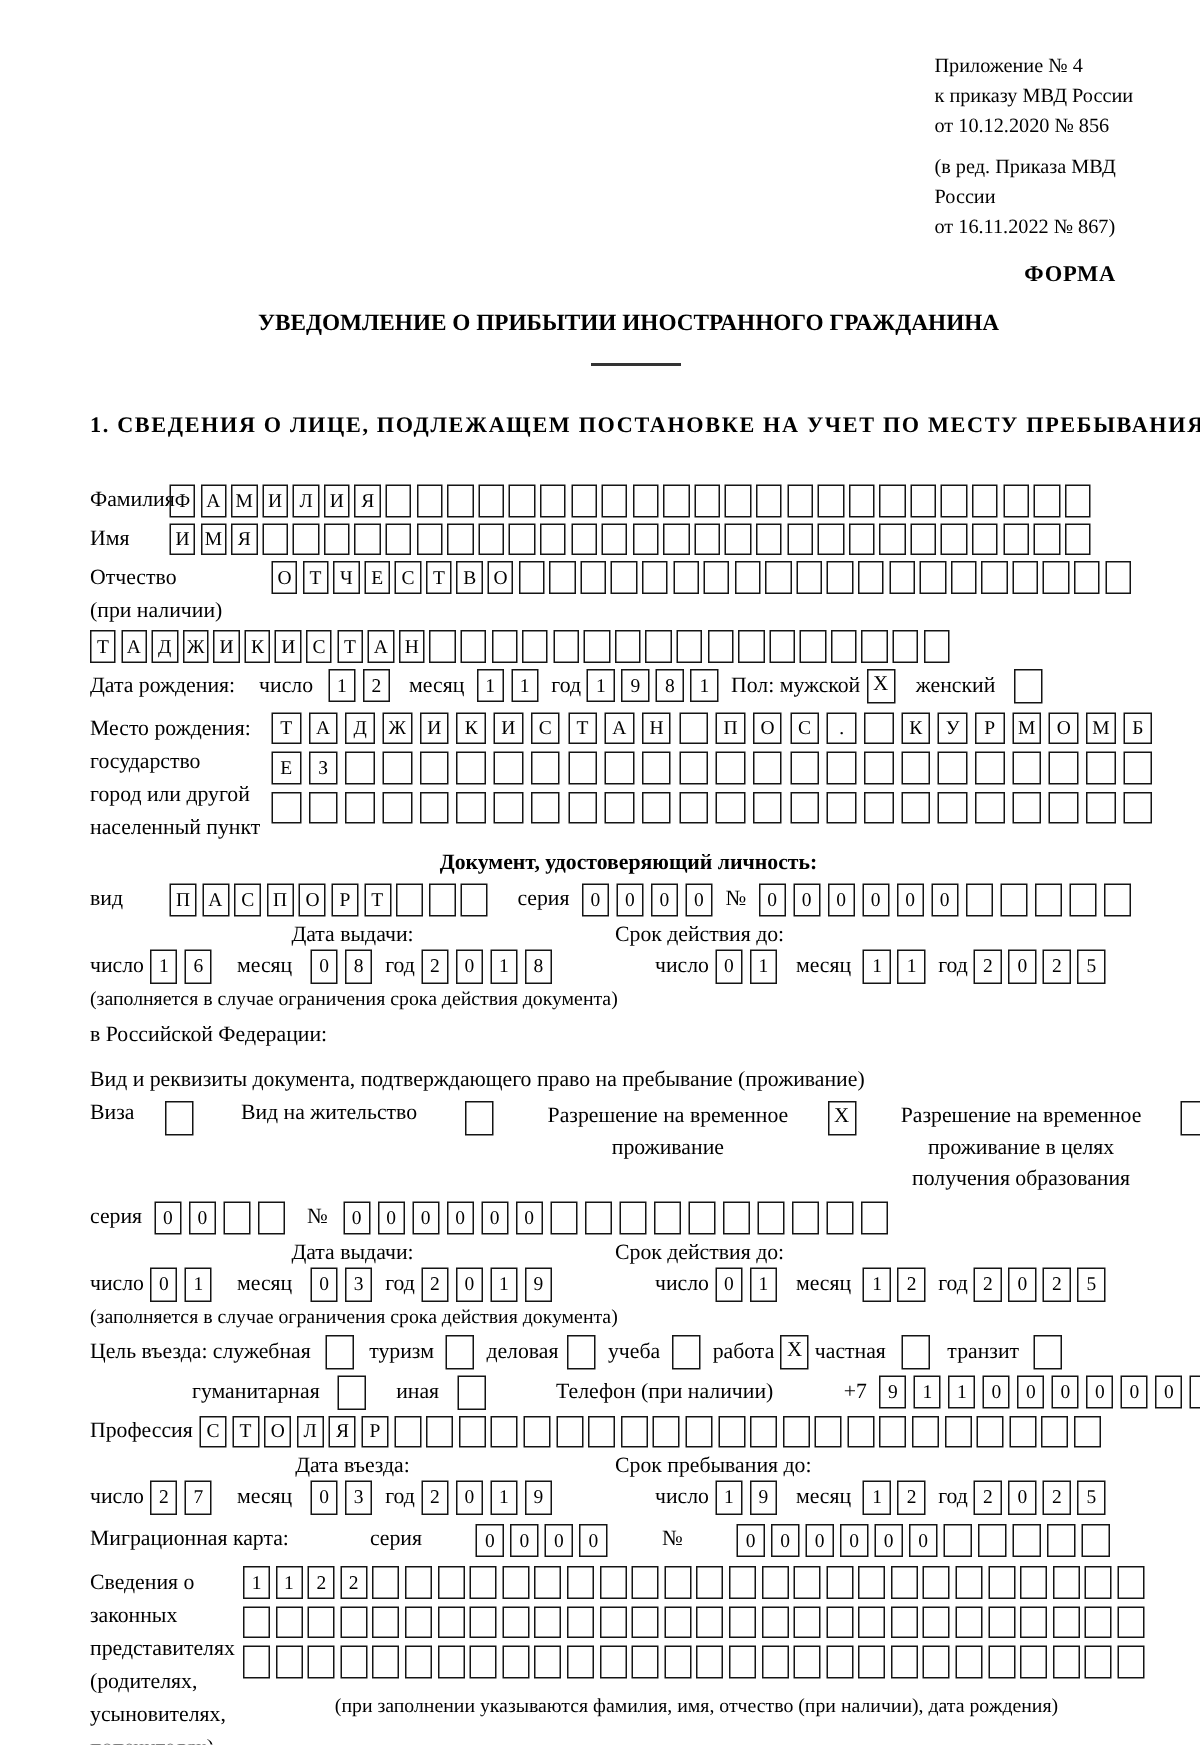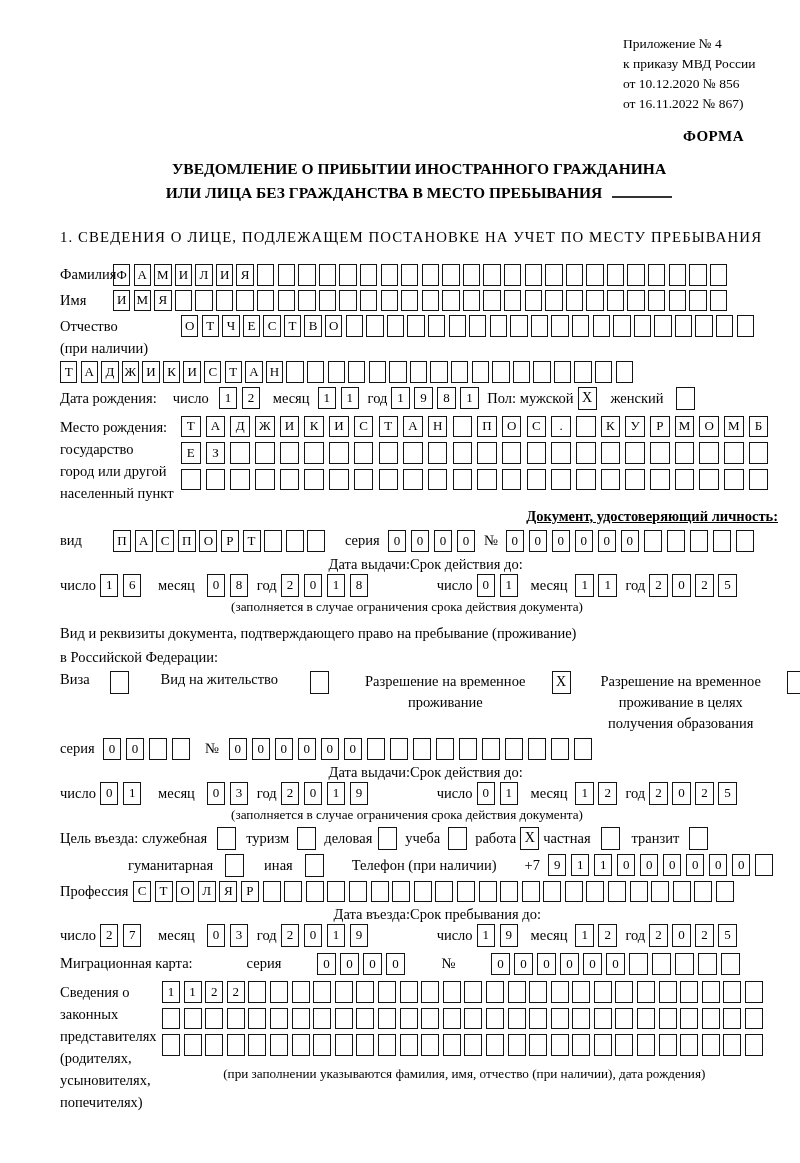--- a/index.html
+++ b/index.html
@@ -4,66 +4,67 @@
 <style>
   html,body{margin:0;padding:0;background:#fff;}
   body{width:800px;height:1163px;overflow:hidden;color:#000;
        font-family:"Liberation Serif","DejaVu Serif",serif;font-size:14.5px;}
   .page{box-sizing:border-box;padding:34px 22px 0 60px;width:800px;}
   .hdr-right{margin-left:563px;font-size:13.5px;line-height:20px;}
   .hdr-right .gap{margin-top:7px;}
   .forma{text-align:right;padding-right:34px;font-weight:bold;font-size:15px;margin-top:14px;letter-spacing:.5px;}
   .title{text-align:center;font-weight:bold;font-size:15.5px;line-height:24px;margin-top:12px;}
   .uline{display:inline-block;width:60px;border-bottom:2px solid #333;margin-left:10px;vertical-align:baseline;height:14px;}
-  .sec1{font-weight:normal;font-size:14.8px;letter-spacing:1.1px;margin-top:24px;margin-bottom:18px;white-space:nowrap;}
+  .sec1{font-weight:bold;font-size:14.8px;letter-spacing:1.1px;margin-top:24px;margin-bottom:30px;white-space:nowrap;}
   .row{display:flex;align-items:center;margin-bottom:4px;}
   .row.tight{margin-bottom:2px;}
   .cells{display:inline-flex;flex-wrap:nowrap;}
   .cell{box-sizing:content-box;width:15.4px;height:19.5px;border:1.6px solid #141414;margin-right:3.2px;
         display:inline-flex;align-items:center;justify-content:center;font-size:13px;}
   .wide .cell{width:17.5px;margin-right:5.2px;}
   .mid .cell{width:16px;margin-right:3.6px;}
   .dt .cell{width:16.5px;margin-right:4.5px;height:20.5px;}
   .cb{box-sizing:content-box;width:17px;height:21px;border:1.6px solid #141414;display:inline-flex;
       align-items:center;justify-content:center;font-size:14px;flex:none;}
   .lbl{white-space:nowrap;}
   .lblcol{display:flex;flex-direction:column;line-height:22px;flex:none;}
   .top{align-items:flex-start;gap:16px;}
   .ml4{margin-left:4px;}.ml6{margin-left:6px;}.ml8{margin-left:8px;}.ml10{margin-left:10px;}
   .ml12{margin-left:12px;}.ml14{margin-left:14px;}.ml16{margin-left:16px;}.ml20{margin-left:20px;}
-  .ml26{margin-left:26px;}.ml30{margin-left:28px;text-align:center;}
+  .ml26{margin-left:26px;}.ml30{margin-left:47px;text-align:center;}
   .w53{width:53px;flex:none;}.w70{width:73px;flex:none;}.w88{width:88px;flex:none;}
   .w105{width:105px;flex:none;}.w85{width:86px;flex:none;}
   .hdr2{display:flex;margin-bottom:1px;margin-top:4px;}
-  .h2a{width:350px;text-align:right;flex:none;}
+  .h2a{width:350px;text-align:center;flex:none;}
   .h2b{width:340px;text-align:left;flex:none;}
-  .note{font-size:13.2px;text-align:center;padding-right:24px;margin-top:1px;margin-bottom:4px;}
-  .ctr{text-align:right;font-weight:bold;margin:4px 0 5px 0;text-decoration:underline;}
+  .note{font-size:13.2px;text-align:left;padding-right:24px;margin-top:1px;margin-bottom:4px;}
+  .ctr{text-align:center;font-weight:bold;margin:4px 0 5px 0;}
   .cbl{display:flex;flex-direction:column;align-items:center;text-align:center;line-height:21px;flex:none;}
   .stack{display:flex;flex-direction:column;}
   .brow{margin-bottom:5px;}
   .repnote{font-size:13.2px;text-align:center;margin-top:10px;}
 </style>
 </head>
 <body>
 
 <div class="page">
 
   <div class="hdr-right">
     <div>Приложение № 4</div>
     <div>к приказу МВД России</div>
     <div>от 10.12.2020 № 856</div>
+    <div class="gap">(в ред. Приказа МВД России</div>
     <div>от 16.11.2022 № 867)</div>
   </div>
 
   <div class="forma">ФОРМА</div>
 
   <div class="title">
     <div>УВЕДОМЛЕНИЕ О ПРИБЫТИИ ИНОСТРАННОГО ГРАЖДАНИНА</div>
-    <div><span>ИЛИ ЛИЦА БЕЗ ГРАЖДАНСТВА В МЕСТО ПРЕБЫВАНИЯ</span><span class="uline"></span></div>
+    <div><span class="uline"></span></div>
   </div>
 
   <div class="sec1">1. СВЕДЕНИЯ О ЛИЦЕ, ПОДЛЕЖАЩЕМ ПОСТАНОВКЕ НА УЧЕТ ПО МЕСТУ ПРЕБЫВАНИЯ</div>
 
   <div class="row">
     <span class="lbl w53">Фамилия</span>
     <span class="cells">
         <span class="cell">Ф</span>
         <span class="cell">А</span>
         <span class="cell">М</span>
@@ -391,22 +392,22 @@
     <span class="lbl ml4">год</span>
     <span class="cells dt ml4">
         <span class="cell">2</span>
         <span class="cell">0</span>
         <span class="cell">2</span>
         <span class="cell">5</span>
       </span>
   </div>
   <div class="note">(заполняется в случае ограничения срока действия документа)</div>
 
+  <div style="line-height:24px;">в Российской Федерации:</div>
   <div style="margin-top:6px;line-height:24px;">Вид и реквизиты документа, подтверждающего право на пребывание (проживание)</div>
-  <div style="line-height:24px;">в Российской Федерации:</div>
 
   <div class="row top" style="margin-top:2px;">
     <span class="lbl">Виза</span>
     <span class="cb ml4"></span>
     <span class="lbl ml16">Вид на жительство</span>
     <span class="cb ml16"></span>
     <span class="cbl ml20">
       <span>Разрешение на временное</span>
       <span>проживание</span>
     </span>

